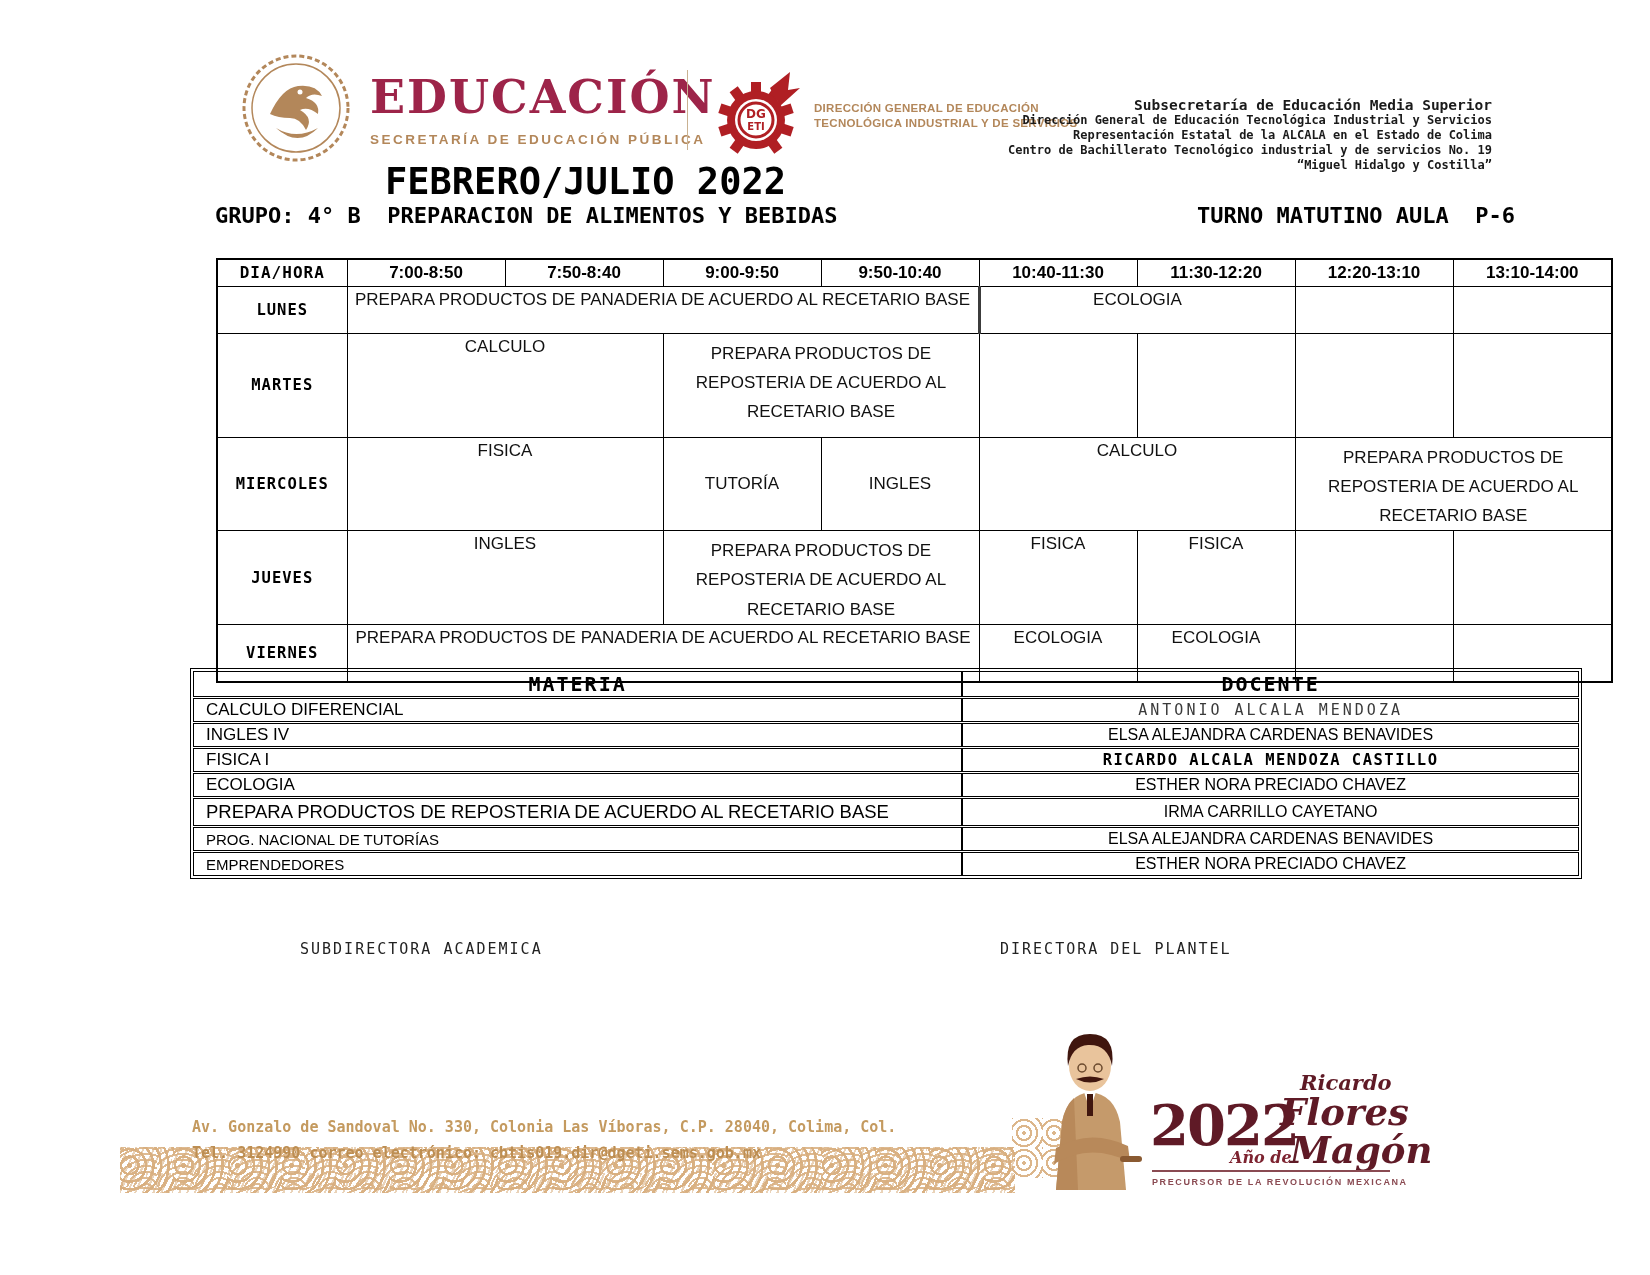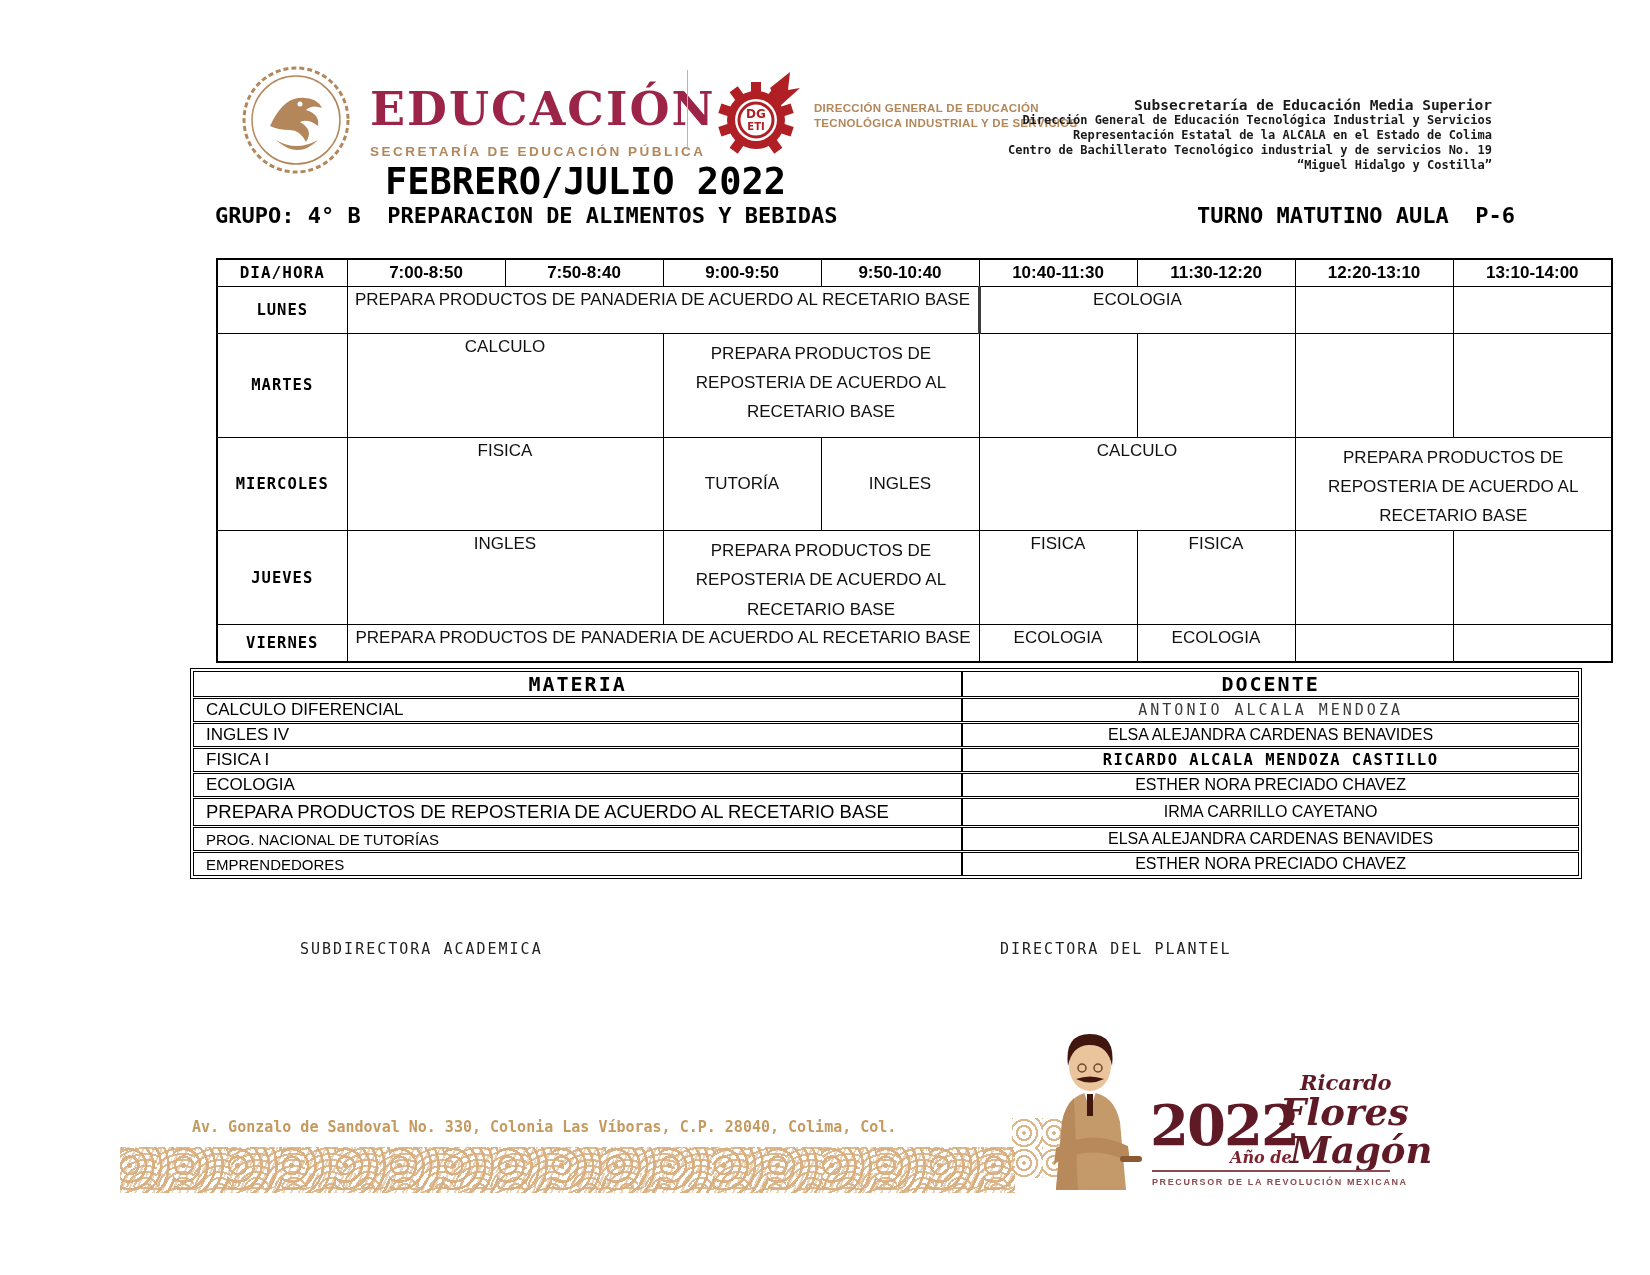--- a/index.html
+++ b/index.html
@@ -1,20 +1,20 @@
 <!DOCTYPE html>
 <html><head>
 <meta charset="utf-8">
 <style>
   * { box-sizing: border-box; margin: 0; padding: 0; }
   body { background: #ffffff; font-family: "Liberation Sans", sans-serif; }
   .page { position: relative; width: 1650px; height: 1275px; background: #fff; overflow: hidden; }
 
   
-  .sep-logo { position: absolute; left: 240px; top: 64px; display: flex; align-items: center; gap: 18px; }
+  .sep-logo { position: absolute; left: 240px; top: 52px; display: flex; align-items: center; gap: 18px; }
   .brand-block { display: flex; flex-direction: column; }
   .brand-name { font-family: "DejaVu Serif", serif; font-weight: bold; font-size: 46px; color: #9d2449; letter-spacing: 2px; line-height: 1.05; }
   .brand-sub { font-family: "Liberation Sans", sans-serif; font-weight: bold; font-size: 13.5px; color: #b3875a; letter-spacing: 2.5px; margin-top: 10px; }
   .logo-divider { position: absolute; left: 687px; top: 70px; width: 1px; height: 80px; background: #c9b191; }
   .dgeti-logo { position: absolute; left: 718px; top: 68px; display: flex; align-items: center; gap: 12px; }
   .dgeti-text { font-weight: bold; font-size: 11.5px; color: #b3875a; line-height: 1.3; letter-spacing: 0.3px; }
   .hdr-right { position: absolute; right: 158px; top: 98px; text-align: right; font-family: "DejaVu Sans Mono", monospace; font-weight: bold; color: #1a1a1a; font-size: 12px; line-height: 15px; }
   .hdr-right .big { font-size: 14.5px; }
 
   
@@ -30,21 +30,21 @@
   .sched th { height: 27px; vertical-align: middle; }
   .sched td.day { font-family: "DejaVu Sans Mono", monospace; font-weight: bold; font-size: 15.5px; letter-spacing: 1px; vertical-align: middle; }
   .sched td.cell { font-size: 17px; padding-top: 3px; color: #111; }
   .sched td.cell.lines3 { line-height: 1.72; padding-top: 5px; }
   .sched td.cell.mid { vertical-align: middle; padding-top: 0; }
   .sched td.br-thick { border-right: 3px solid #3c3c3c; }
   tr.r-lunes { height: 47px; }
   tr.r-martes { height: 104px; }
   tr.r-miercoles { height: 80px; }
   tr.r-jueves { height: 80px; }
-  tr.r-viernes { height: 38px; }
+  tr.r-viernes { height: 58px; }
 
   
   .subjects-wrap { position: absolute; left: 190px; top: 668px; width: 1392px; border: 1.5px solid #000; padding: 1px 2px; }
   .subjects { width: 100%; border-collapse: separate; border-spacing: 0 1.5px; table-layout: fixed; }
   .subjects th, .subjects td { border: 1.3px solid #000; height: 24px; vertical-align: middle; }
   .subjects th { font-family: "DejaVu Sans Mono", monospace; font-size: 20px; letter-spacing: 2px; }
   .subjects td.materia { text-align: left; padding-left: 12px; font-size: 17px; }
   .subjects td.docente { text-align: center; font-size: 16px; }
   .subjects tr.bigrow td.materia { font-size: 18.5px; height: 28px; }
   .subjects tr.smallrow td.materia { font-size: 15px; }
@@ -258,20 +258,21 @@
     </tbody>
       </table>
   </div>
 
   <div class="sig sig-left">SUBDIRECTORA ACADEMICA</div>
   <div class="sig sig-right">DIRECTORA DEL PLANTEL</div>
 
   <div class="pattern-band"></div>
   <div class="pattern-chip"></div>
   <div class="addr addr-1">Av. Gonzalo de Sandoval No. 330, Colonia Las Víboras, C.P. 28040, Colima, Col.</div>
+  <div class="addr addr-2">Tel. 3124990 correo electrónico: cbtis019.dir@dgeti.sems.gob.mx</div>
 
   <div class="logo2022">
     <span class="lg-person">
       <svg width="116" height="160" viewBox="0 0 116 160">
         <path d="M24 160 L30 92 Q36 64 58 62 Q82 64 88 92 L94 160 Z" fill="#c59a6b"></path>
         <path d="M24 160 L30 92 Q33 76 42 68 L46 160 Z" fill="#b8895a"></path>
         <path d="M52 62 L58 80 L64 62 Z" fill="#fff"></path>
         <rect x="55" y="64" width="6" height="22" fill="#40160e"></rect>
         <ellipse cx="58" cy="36" rx="21" ry="25" fill="#e9c49c"></ellipse>
         <path d="M36 36 Q32 4 58 4 Q84 4 80 36 Q76 14 56 15 Q40 16 36 36 Z" fill="#40160e"></path>

